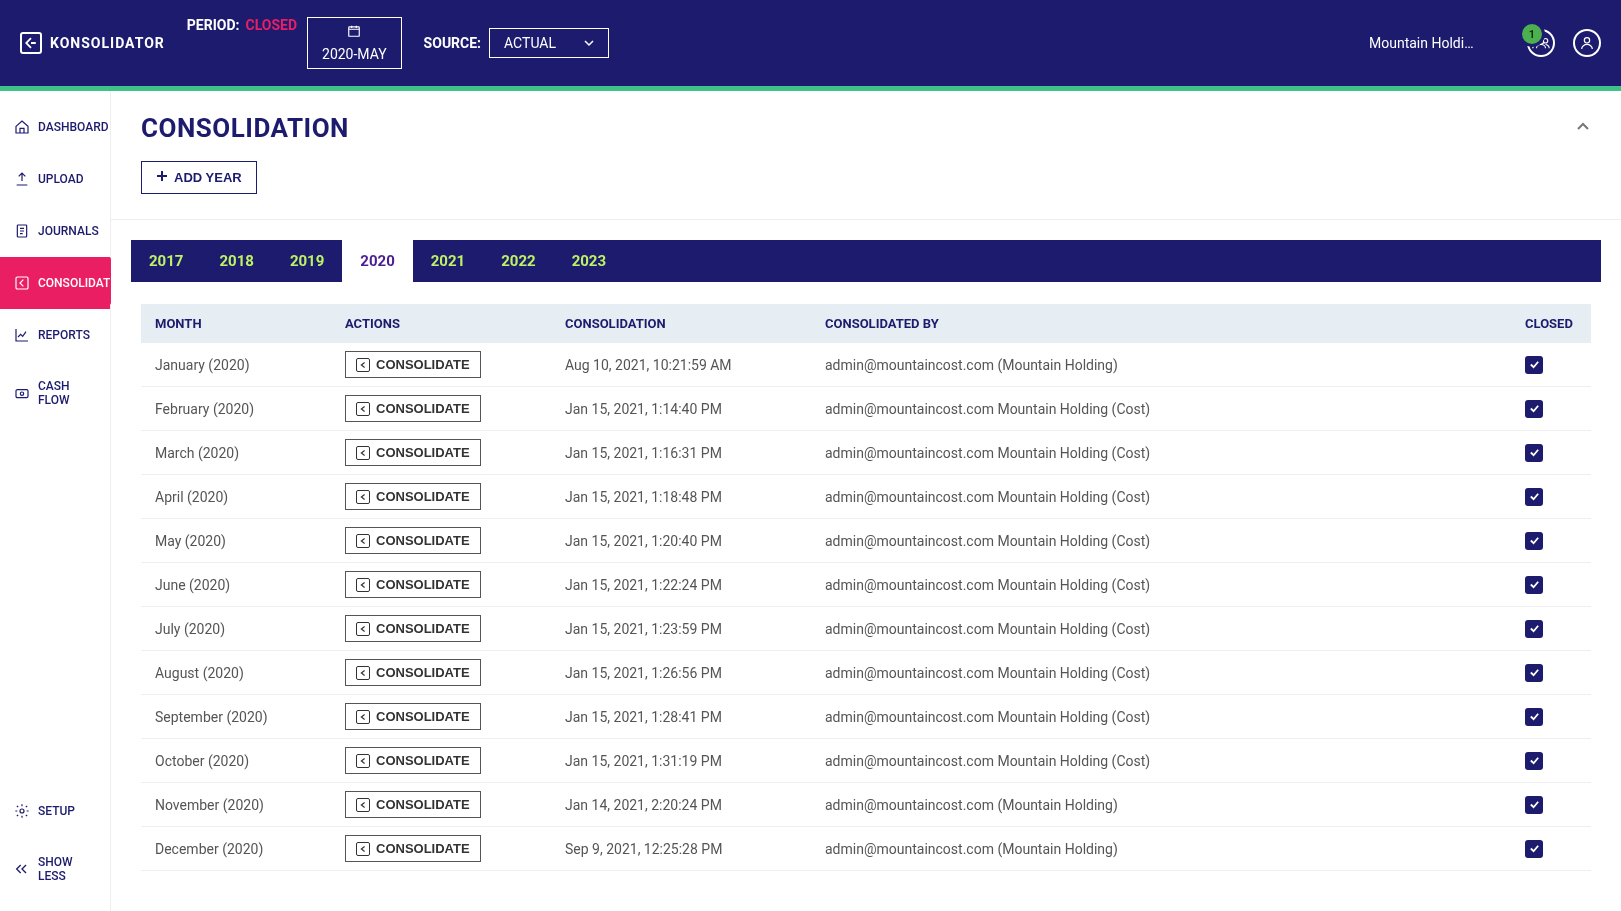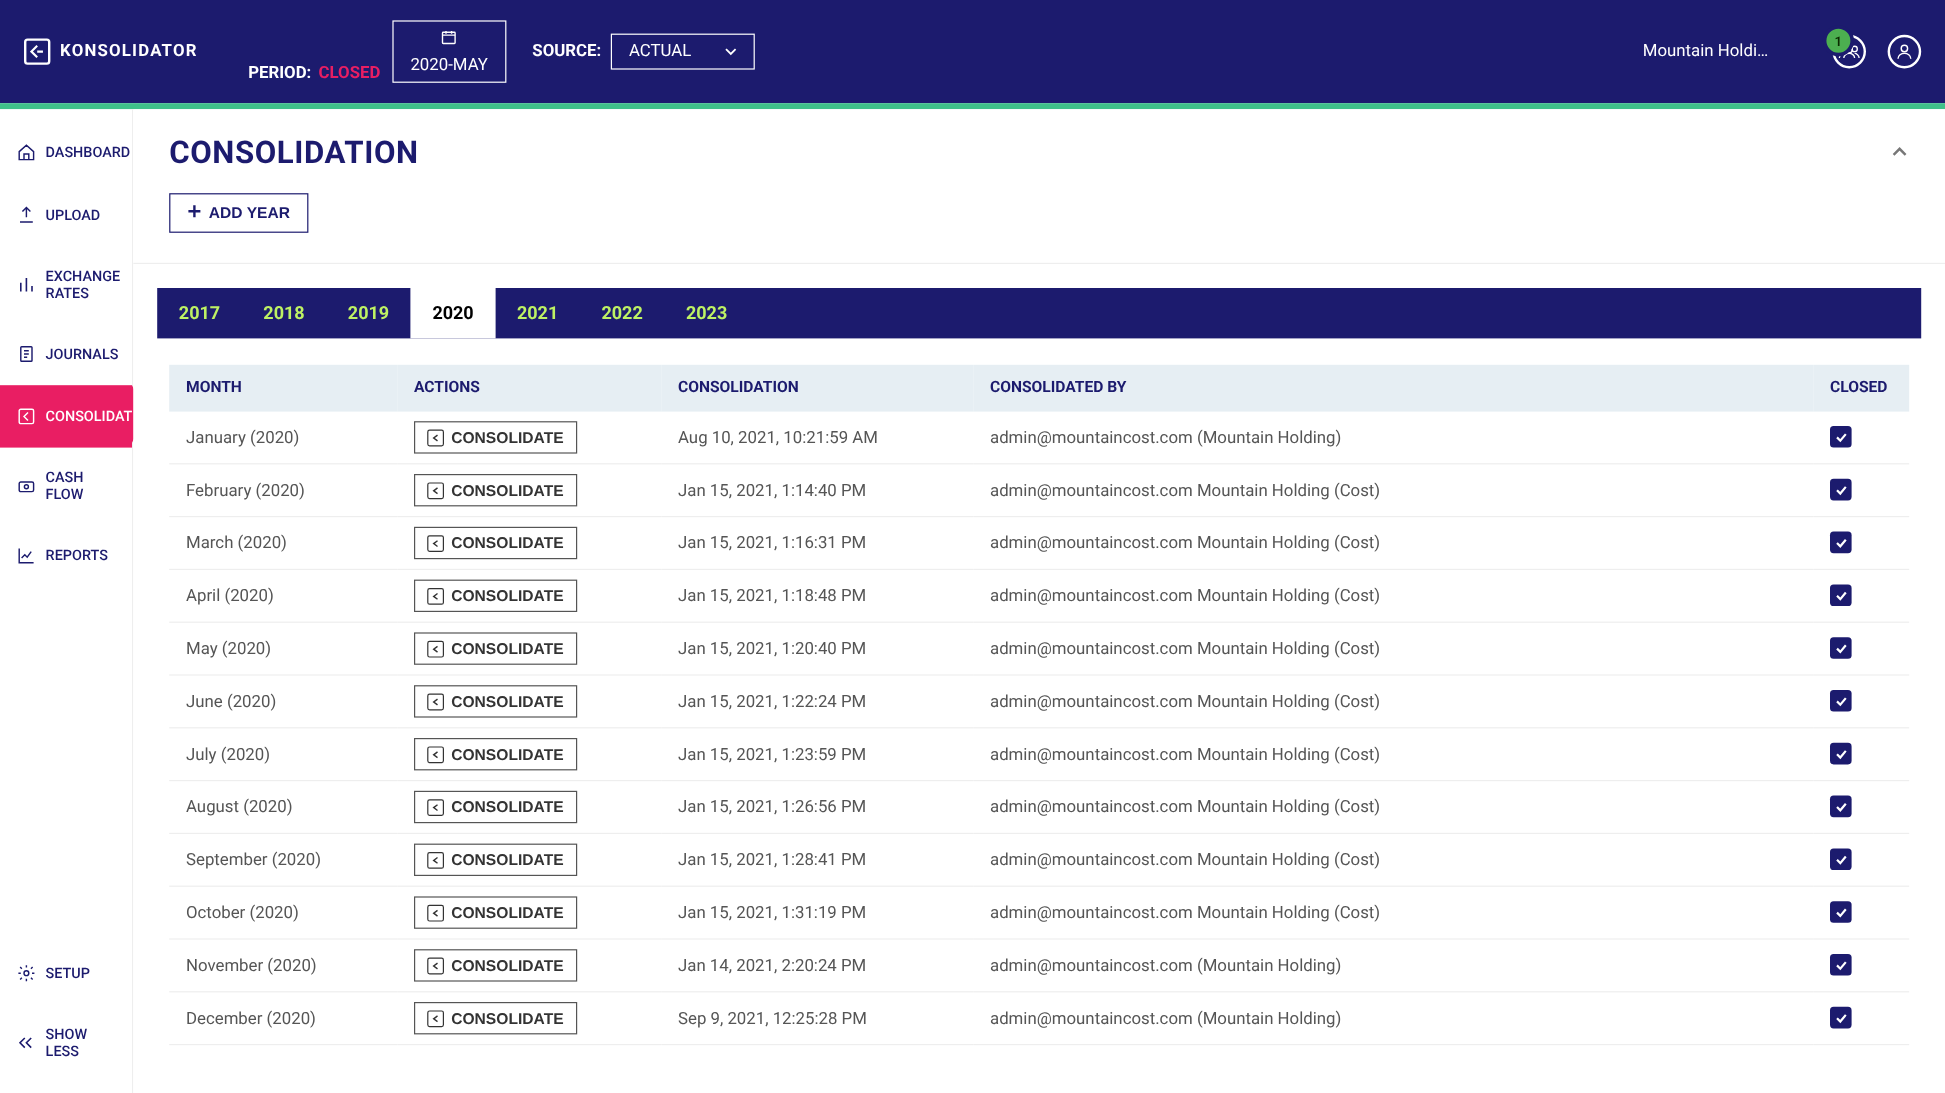--- a/index.html
+++ b/index.html
@@ -4,21 +4,21 @@
 <style>
 * { box-sizing: border-box; margin: 0; padding: 0; }
 html, body { height: 100%; font-family: -apple-system, BlinkMacSystemFont, "Segoe UI", Roboto, Arial, sans-serif; background: #fff; color: #333; }
 
 .app { height: 911px; width: 1621px; display: flex; flex-direction: column; background: #fff; }
 
 
 .topbar { height: 86px; background: #1c1b6e; display: flex; align-items: center; padding: 16px 20px; color: #fff; }
 .logo { display: flex; align-items: center; font-weight: 700; letter-spacing: 1px; font-size: 14px; }
 .logo-ic { width: 22px; height: 22px; border: 2px solid #fff; border-radius: 3px; margin-right: 8px; display:flex; align-items:center; justify-content:center; font-size:13px; font-weight:bold;}
-.period { margin-left: 42px; display: flex; align-items: flex-end; font-size: 14px; }
+.period { margin-left: 22px; display: flex; align-items: flex-start; font-size: 14px; }
 .period-label { font-weight: 700; margin-right: 6px; }
 .period-status { color: #e91e63; font-weight: 700; margin-right: 10px; }
 .period-select { border: 1px solid #fff; padding: 6px 14px; display: flex; align-items: center; gap: 8px; font-size: 14px; flex-direction: column; }
 .source { margin-left: 22px; display:flex; align-items:center; font-size:14px;}
 .source-label { font-weight:700; margin-right:8px; }
 .source-select { border:1px solid #fff; padding:6px 14px; min-width:120px; display:flex; align-items:center; justify-content:space-between; font-size:14px; }
 .spacer { flex:1; }
 .company-name { font-size:14px; color:#fff; margin-right: 30px; max-width:110px; overflow:hidden; text-overflow:ellipsis; white-space:nowrap;}
 .group-ic, .user-ic { width:28px; height:28px; border:2px solid #fff; border-radius:50%; display:flex; align-items:center; justify-content:center; margin-left:18px; position:relative; }
 .badge { position:absolute; top:-10px; left:-10px; background:#4caf50; color:#0b2a00; font-size:11px; font-weight:600; border-radius:50%; width:20px; height:20px; display:flex; align-items:center; justify-content:center; border: 3px solid #1c1b6e; box-sizing:content-box;}
@@ -39,21 +39,21 @@
 
 
 .main { flex:1; overflow:auto; background:#fff; position:relative; }
 .panel { background:#fff; margin: 0 0 20px 0; padding: 22px 30px 25px 30px; border-bottom:1px solid #eee; display:flex; flex-direction:column; position:relative;}
 .panel-title { color:#1c1b6e; font-size:26px; font-weight:700; letter-spacing:0.5px; }
 .addyear { margin-top:18px; border:1px solid #1c1b6e; background:#fff; color:#1c1b6e; font-weight:700; font-size:13px; padding:8px 14px; display:inline-flex; align-items:flex-start; gap:6px; width:fit-content; cursor:pointer;}
 .chevron-up { position:absolute; right:30px; top:28px; color:#666; cursor:pointer; }
 
 .yeartabs { display:flex; background:#1c1b6e; margin:0 20px 0 20px; }
 .yeartab { padding:12px 18px; color:#bef264; font-weight:700; font-size:15px; cursor:pointer; }
-.yeartab.active { background:#fff; color:#000000; }
+.yeartab.active { background:#fff; color:#4c1d95; }
 
 table.data { width: calc(100% - 60px); margin: 22px 30px 0 30px; border-collapse:collapse; font-size:14px; }
 table.data thead th { background:#e6eef3; color:#1c1b6e; text-align:left; padding:12px 14px; font-weight:700; font-size:13px; }
 table.data thead th.closed-col { width:80px; text-align:left;}
 table.data tbody td { padding:8px 14px; border-bottom:1px solid #eee; color:#555; vertical-align:middle; }
 .monthcell { color:#666; font-size:14px; }
 .btn-cons { border:1px solid #555; background:#fff; color:#333; font-weight:700; padding:5px 10px; display:inline-flex; align-items:center; gap:6px; cursor:pointer; font-size:13px;}
 .btn-ic { width:14px; height:14px; border:1.5px solid #333; border-radius:2px; display:inline-flex; align-items:center; justify-content:center; font-size:9px; }
 .check { width:18px; height:18px; background:#1c1b6e; border-radius:3px; display:inline-flex; align-items:center; justify-content:center; color:#fff; font-size:12px; }
 
@@ -131,60 +131,52 @@
       <div class="side-item">
         <span class="side-ic">
           <svg width="16" height="16" viewBox="0 0 24 24" fill="none" stroke="#1c1b6e" stroke-width="1.8">
               <path d="M12 3v12M7 8l5-5 5 5M4 21h16"></path>
             </svg>
         </span>
         <span>UPLOAD</span>
       </div>
       <div class="side-item">
         <span class="side-ic">
-          <svg width="16" height="16" viewBox="0 0 24 24" fill="none" stroke="#1c1b6e" stroke-width="2">
-              <path d="M5 21V10M12 21V4M19 21V14"></path>
-            </svg>
-        </span>
-        <span>EXCHANGE RATES</span>
-      </div>
-      <div class="side-item">
-        <span class="side-ic">
           <svg width="16" height="16" viewBox="0 0 24 24" fill="none" stroke="#1c1b6e" stroke-width="1.8">
               <rect x="5" y="3" width="14" height="18" rx="1"></rect>
               <path d="M9 8h6M9 12h6M9 16h4"></path>
             </svg>
         </span>
         <span>JOURNALS</span>
       </div>
       <div class="side-item active">
         <span class="side-ic">
           <svg width="16" height="16" viewBox="0 0 24 24" fill="none" stroke="#fff" stroke-width="1.8">
               <rect x="3" y="3" width="18" height="18" rx="2"></rect>
               <path d="M14 7l-5 5 5 5"></path>
             </svg>
         </span>
         <span>CONSOLIDATION</span>
       </div>
       <div class="side-item">
         <span class="side-ic">
           <svg width="16" height="16" viewBox="0 0 24 24" fill="none" stroke="#1c1b6e" stroke-width="1.8">
+              <path d="M3 3v18h18M6 15l4-4 3 3 5-7"></path>
+            </svg>
+        </span>
+        <span>REPORTS</span>
+      </div>
+      <div class="side-item">
+        <span class="side-ic">
+          <svg width="16" height="16" viewBox="0 0 24 24" fill="none" stroke="#1c1b6e" stroke-width="1.8">
               <rect x="3" y="7" width="18" height="12" rx="2"></rect>
               <circle cx="12" cy="13" r="2.5"></circle>
             </svg>
         </span>
         <span>CASH FLOW</span>
-      </div>
-      <div class="side-item">
-        <span class="side-ic">
-          <svg width="16" height="16" viewBox="0 0 24 24" fill="none" stroke="#1c1b6e" stroke-width="1.8">
-              <path d="M3 3v18h18M6 15l4-4 3 3 5-7"></path>
-            </svg>
-        </span>
-        <span>REPORTS</span>
       </div>
       <div class="side-flex"></div>
       <div class="side-bottom">
         <div class="side-item">
           <span class="side-ic">
             <svg width="16" height="16" viewBox="0 0 24 24" fill="none" stroke="#1c1b6e" stroke-width="1.8">
                 <circle cx="12" cy="12" r="3"></circle>
                 <path d="M12 2v3M12 19v3M4.2 4.2l2.1 2.1M17.7 17.7l2.1 2.1M2 12h3M19 12h3M4.2 19.8l2.1-2.1M17.7 6.3l2.1-2.1"></path>
               </svg>
           </span>

